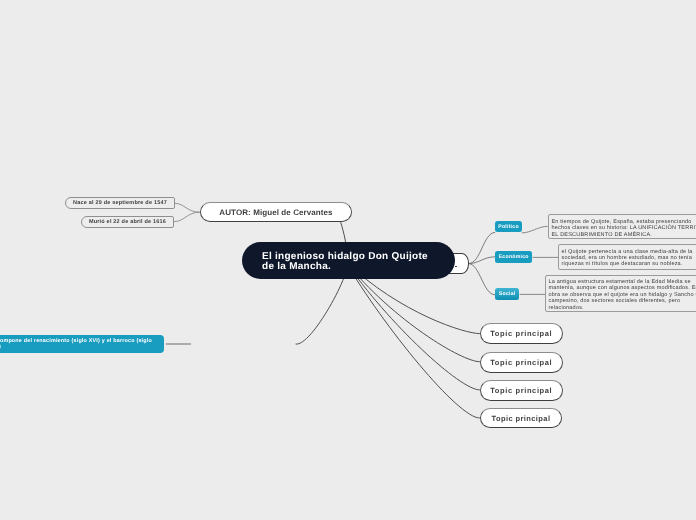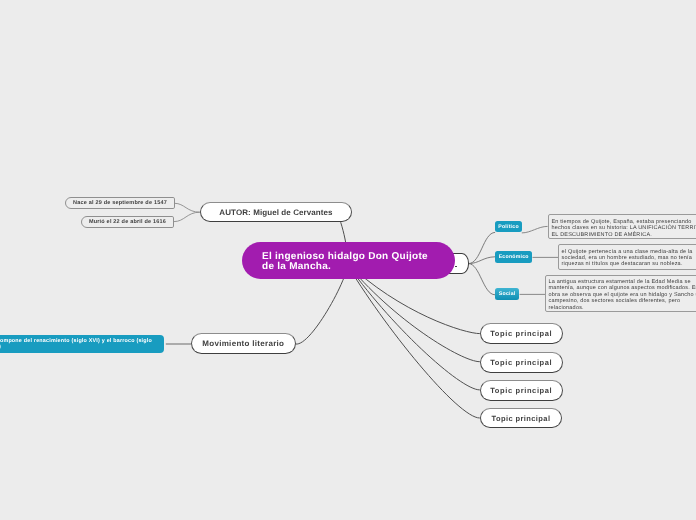--- a/index.html
+++ b/index.html
@@ -1,20 +1,20 @@
 <!DOCTYPE html>
 <html><head>
 <meta charset="utf-8">
 <style>
   html,body{margin:0;padding:0;}
   body{width:696px;height:520px;background:#ececec;font-family:"Liberation Sans",sans-serif;overflow:hidden;-webkit-font-smoothing:antialiased;text-rendering:geometricPrecision;}
   #canvas{position:absolute;left:0;top:0;width:696px;height:520px;transform:translateZ(0);}
   svg.links{position:absolute;left:0;top:0;width:696px;height:520px;overflow:visible;}
   .node{position:absolute;box-sizing:border-box;will-change:transform;}
-  .central{z-index:5;background:#a21caf;color:#fff;font-weight:bold;font-size:10px;letter-spacing:.27px;line-height:10.4px;border-radius:19px;display:flex;align-items:center;padding-left:20.2px;padding-top:4.4px;}
+  .central{z-index:5;background:#0f172a;color:#fff;font-weight:bold;font-size:10px;letter-spacing:.27px;line-height:10.4px;border-radius:19px;display:flex;align-items:center;padding-left:20.2px;padding-top:4.4px;}
   .central span{display:block;width:167px;will-change:transform;}
   .hub{background:#fff;border:1.1px solid #3b3b3b;border-radius:7px 7px 7px 7px / 10px 10px 10px 10px;}
   .hubdot{position:absolute;width:1.6px;height:1.6px;border-radius:50%;background:#2a2a2a;}
   .pill{background:#fff;border:1px solid;border-color:#8d8d8d #4a4a4a #3f3f3f #4a4a4a;border-radius:11px;display:flex;align-items:center;justify-content:center;font-weight:bold;color:#404040;}
   .smallpill{background:#ededed;border:0.9px solid #8f8f8f;border-radius:6.5px 2px 2px 6.5px;display:flex;align-items:center;justify-content:center;font-weight:bold;font-size:5.5px;letter-spacing:.2px;color:#3d3d3d;}
   .bluetag{background:#189cc0;color:#fff;border-radius:2.5px;display:flex;align-items:center;justify-content:center;font-weight:bold;font-size:5.2px;letter-spacing:.23px;}
   .bluetag.grad{background:linear-gradient(#3fb4d2,#0e8fb4);}
   .textbox{will-change:transform;position:absolute;background:#ededed;border:1px solid #9a9a9a;border-radius:2px;font-size:5.5px;line-height:6.4px;color:#3d3d3d;box-sizing:border-box;padding:3.0px 2.5px;font-weight:normal;letter-spacing:.2px;white-space:pre;}
   .bluebox{will-change:transform;position:absolute;background:#189cc0;color:#fff;border-radius:4px;box-sizing:border-box;font-size:5.4px;line-height:6.1px;font-weight:bold;letter-spacing:.2px;padding:3.1px 6px;}
 </style>
@@ -65,23 +65,20 @@
     </div>
 
   <div class="node smallpill" style="left:64.5px;top:197.3px;width:110px;height:12.1px;">
       <span>Nace al 29 de septiembre de 1547</span>
     </div>
 
   <div class="node smallpill" style="left:81px;top:215.5px;width:93px;height:12.1px;">
       <span>Murió el 22 de abril de 1616</span>
     </div>
 
-  <div class="node pill" style="left:191.4px;top:333.4px;width:104.6px;height:20.9px;font-size:8px;letter-spacing:.3px;">
-      <span>Movimiento literario</span>
-    </div>
 
   <div class="bluebox" style="left:-17.8px;top:334.7px;width:182.3px;height:18.4px;"><span>Se compone del renacimiento (siglo XVI) y el barroco (siglo XVII)</span></div>
 
   <div class="node bluetag" style="left:495.1px;top:220.9px;width:27px;height:11.4px;">
       <span>Político</span>
     </div>
   <div class="node bluetag" style="left:495.1px;top:251.2px;width:37.4px;height:11.5px;">
       <span>Económico</span>
     </div>
   <div class="node bluetag grad" style="left:495.2px;top:288.1px;width:24.4px;height:11.5px;">

